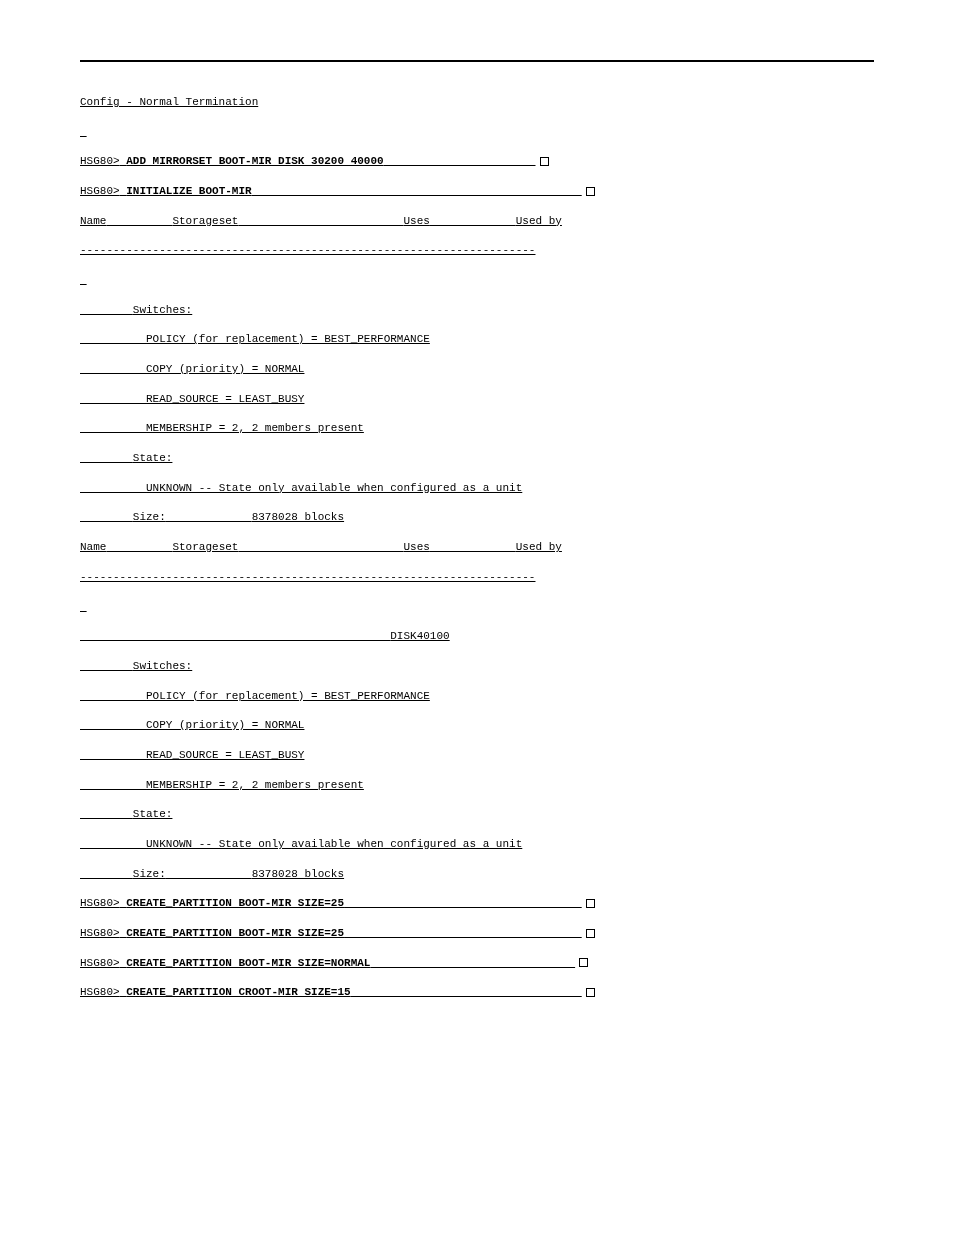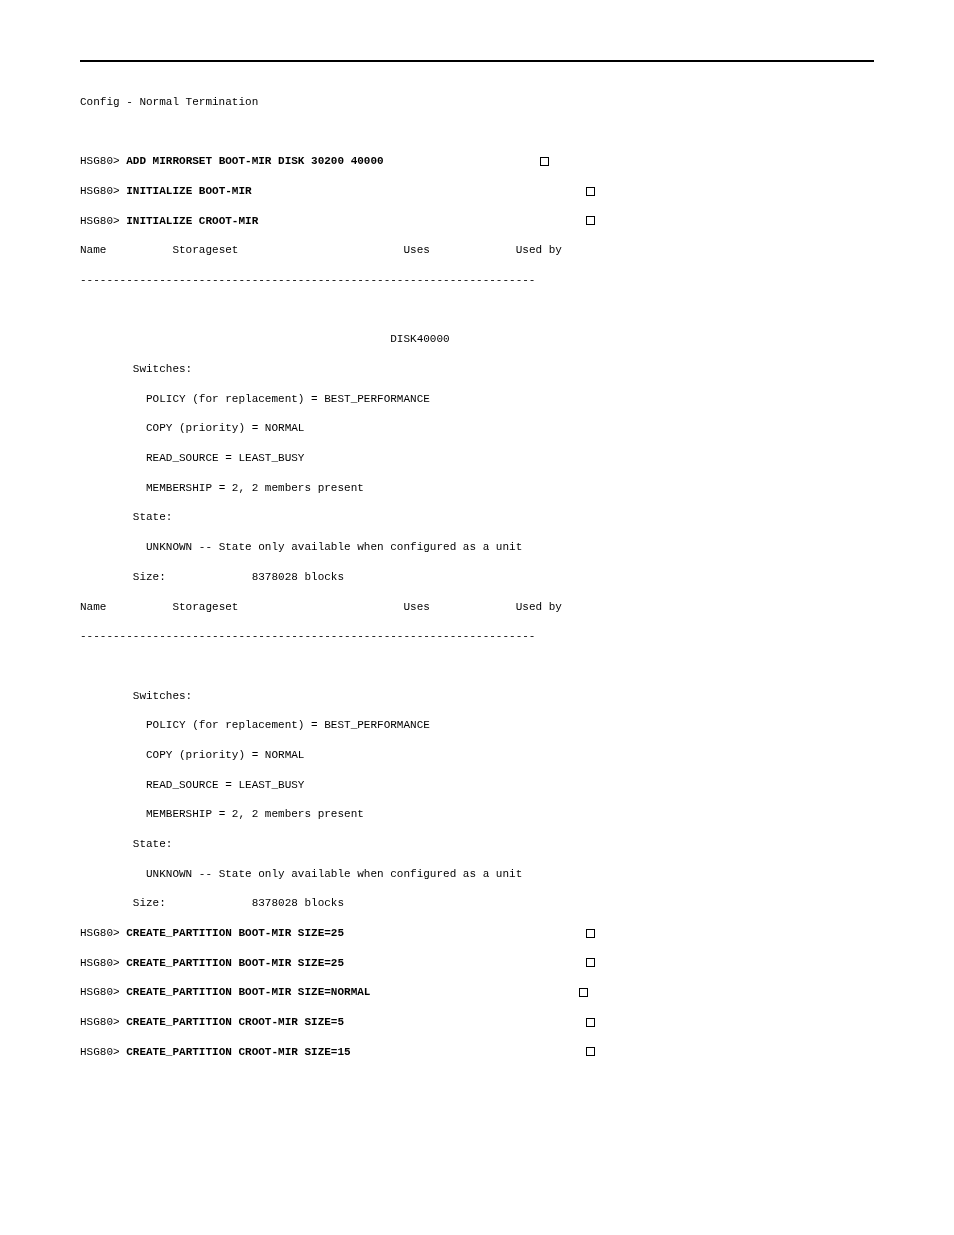--- a/index.html
+++ b/index.html
@@ -25,60 +25,58 @@
   }
   .box {
     border: 1px solid #000;
     display: inline-block;
     width: 9px;
     height: 9px;
     vertical-align: middle;
     margin-left: 4px;
     box-sizing: border-box;
   }
-  .line { display: block; }
+  .line { display: block; text-decoration: underline; }
 </style>
 </head>
 <body>
 
 <hr class="rule">
 
 <div class="content">
 <span class="line">Config - Normal Termination</span>
 <span class="line"> </span>
 <span class="line"><span>HSG80&gt;</span> <span class="bold">ADD MIRRORSET BOOT-MIR DISK 30200 40000</span>                       <span class="box"></span></span>
 <span class="line"><span>HSG80&gt;</span> <span class="bold">INITIALIZE BOOT-MIR</span>                                                  <span class="box"></span></span>
-<span class="line"><span>HSG80&gt;</span> <span class="bold">INITIALIZE CROOT-MIR</span>                                                 <span class="box"></span></span>
 <span class="line"><span>Name</span>          <span>Storageset</span>                         <span>Uses</span>             <span>Used by</span></span>
 <span class="line">---------------------------------------------------------------------</span>
 <span class="line"> </span>
-<span class="line">                                               <span>DISK40000</span></span>
 <span class="line">        <span>Switches:</span></span>
 <span class="line">          <span>POLICY (for replacement) = BEST_PERFORMANCE</span></span>
 <span class="line">          <span>COPY (priority) = NORMAL</span></span>
 <span class="line">          <span>READ_SOURCE = LEAST_BUSY</span></span>
 <span class="line">          <span>MEMBERSHIP = 2, 2 members present</span></span>
 <span class="line">        <span>State:</span></span>
 <span class="line">          <span>UNKNOWN -- State only available when configured as a unit</span></span>
 <span class="line">        <span>Size:</span>             <span>8378028 blocks</span></span>
 <span class="line"><span>Name</span>          <span>Storageset</span>                         <span>Uses</span>             <span>Used by</span></span>
 <span class="line">---------------------------------------------------------------------</span>
 <span class="line"> </span>
+<span class="line">                                               <span>DISK40100</span></span>
 <span class="line">        <span>Switches:</span></span>
 <span class="line">          <span>POLICY (for replacement) = BEST_PERFORMANCE</span></span>
 <span class="line">          <span>COPY (priority) = NORMAL</span></span>
 <span class="line">          <span>READ_SOURCE = LEAST_BUSY</span></span>
 <span class="line">          <span>MEMBERSHIP = 2, 2 members present</span></span>
 <span class="line">        <span>State:</span></span>
 <span class="line">          <span>UNKNOWN -- State only available when configured as a unit</span></span>
 <span class="line">        <span>Size:</span>             <span>8378028 blocks</span></span>
 <span class="line"><span>HSG80&gt;</span> <span class="bold">CREATE_PARTITION BOOT-MIR SIZE=25</span>                                    <span class="box"></span></span>
 <span class="line"><span>HSG80&gt;</span> <span class="bold">CREATE_PARTITION BOOT-MIR SIZE=25</span>                                    <span class="box"></span></span>
 <span class="line"><span>HSG80&gt;</span> <span class="bold">CREATE_PARTITION BOOT-MIR SIZE=NORMAL</span>                               <span class="box"></span></span>
-<span class="line"><span>HSG80&gt;</span> <span class="bold">CREATE_PARTITION CROOT-MIR SIZE=5</span>                                    <span class="box"></span></span>
 <span class="line"><span>HSG80&gt;</span> <span class="bold">CREATE_PARTITION CROOT-MIR SIZE=15</span>                                   <span class="box"></span></span>
 
 
 
 
 
 
 
 
 

